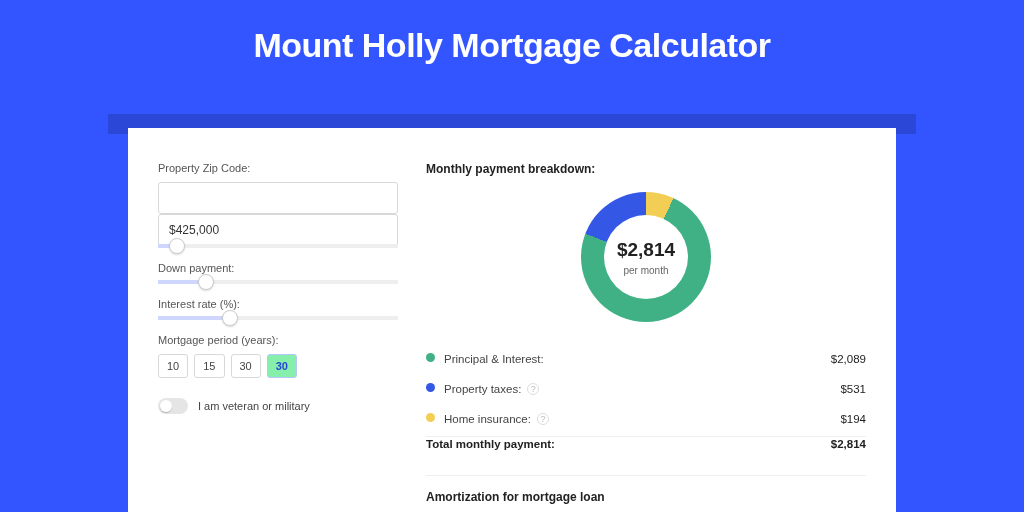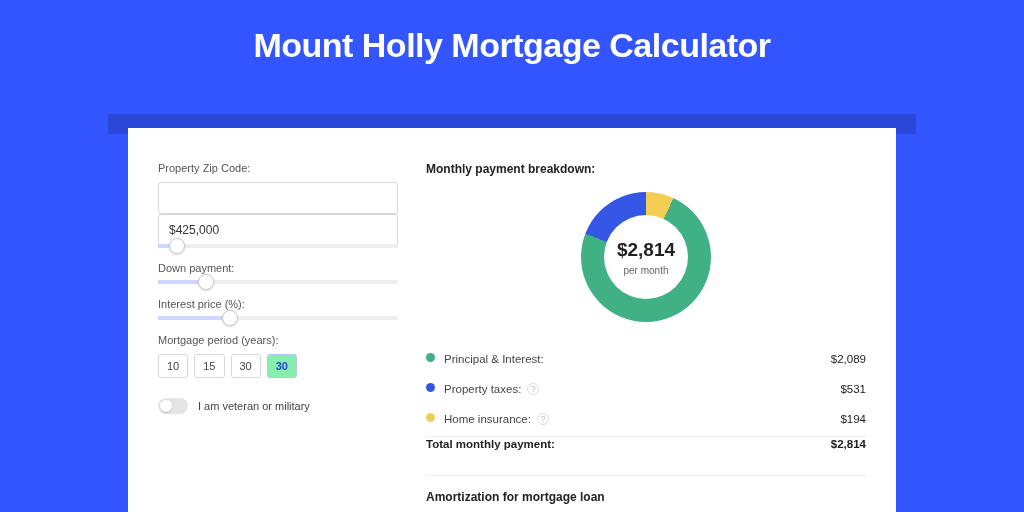--- a/index.html
+++ b/index.html
@@ -182,21 +182,21 @@
       <div class="slider-fill" style="width:8%"></div>
       <div class="slider-thumb" style="left:8%"></div>
     </div>
 
     <div class="field-label">Down payment:</div>
     <div class="slider-track">
       <div class="slider-fill" style="width:20%"></div>
       <div class="slider-thumb" style="left:20%"></div>
     </div>
 
-    <div class="field-label">Interest price (%):</div>
+    <div class="field-label">Interest rate (%):</div>
     <div class="slider-track">
       <div class="slider-fill" style="width:30%"></div>
       <div class="slider-thumb" style="left:30%"></div>
     </div>
 
     <div class="field-label">Mortgage period (years):</div>
     <div class="period-row">
       <button class="period-btn">10</button>
       <button class="period-btn">15</button>
       <button class="period-btn">30</button>

